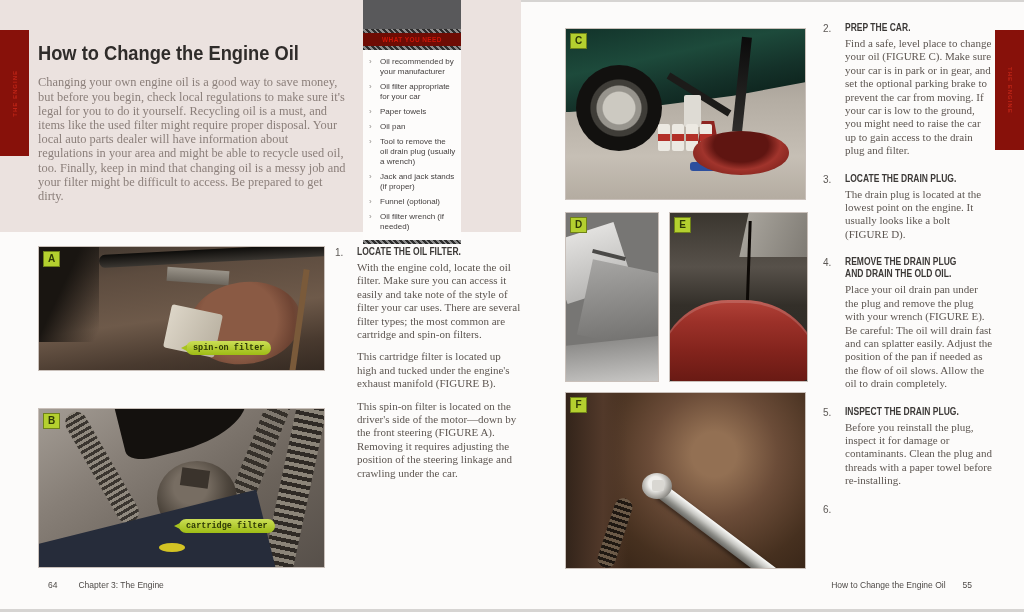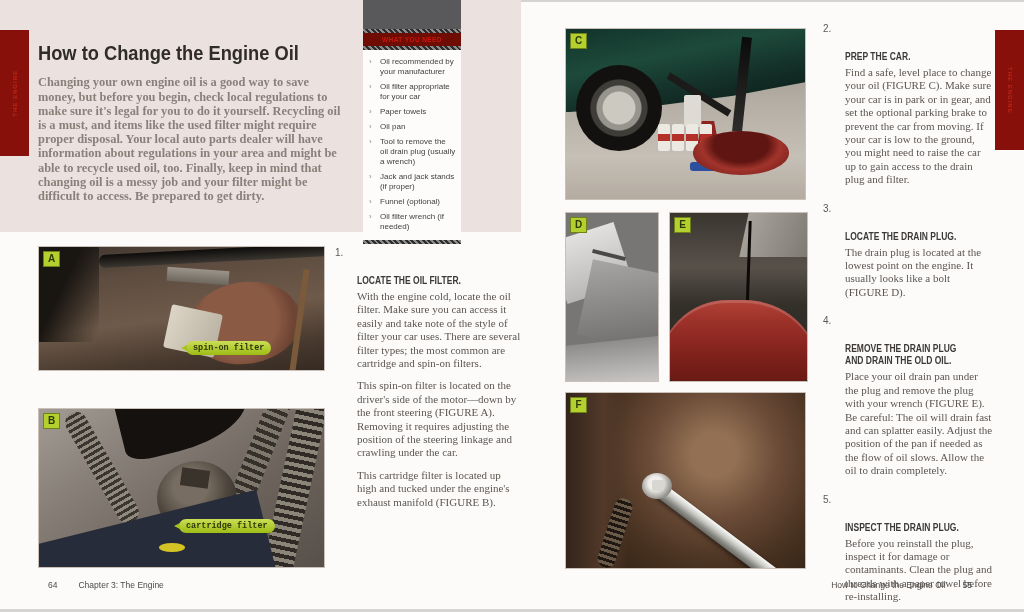--- a/index.html
+++ b/index.html
@@ -12,21 +12,21 @@
   .intro-band{position:absolute;left:0;top:0;width:521px;height:232px;background:#ebe2df;}
   .side-tab{position:absolute;width:29px;background:#87110a;display:flex;align-items:center;justify-content:center;}
   .side-tab.left{left:0;top:30px;height:126px;}
   .side-tab.right{left:995px;top:30px;height:120px;}
   .side-tab span{writing-mode:vertical-rl;font-size:6px;font-weight:bold;color:#bf2417;letter-spacing:1px;}
   .side-tab.left span{transform:rotate(180deg);}
 
   .page-title{position:absolute;left:38px;top:27px;font-size:21px;font-weight:bold;color:#2f2c2a;
               white-space:nowrap;transform:scaleX(.87);transform-origin:left top;}
   .intro-text{position:absolute;left:38px;top:63px;width:308px;font-family:"Liberation Serif",serif;
-              font-size:12.4px;line-height:14.2px;color:#8b7f7a;font-weight:bold;}
+              font-size:12.4px;line-height:14.2px;color:#8b7f7a;}
 
   
   .wyn{position:absolute;left:363px;top:0;width:98px;}
   .wyn-gray{height:29px;background:#59595b;}
   .hatch{height:4px;background:repeating-linear-gradient(45deg,#2c2c2c 0 2px,#8b8b8b 2px 4px);}
   .wyn-banner{height:13px;background:#6f0c04;color:#cf1508;font-size:6.5px;font-weight:bold;
               text-align:center;line-height:13px;letter-spacing:.4px;}
   .wyn-list{background:#fdfcfb;list-style:none;margin:0;padding:7px 5px 6px 6px;}
   .wyn-list li{position:relative;padding-left:11px;font-size:8px;line-height:10px;color:#454140;margin-bottom:5px;}
   .wyn-list li:last-child{margin-bottom:2px;}
@@ -118,21 +118,21 @@
   .pf-wrench{left:92px;top:88px;width:195px;height:15px;transform:rotate(37deg);transform-origin:left center;
     background:linear-gradient(180deg,#fafaf8 0%,#c9c9c5 40%,#8a8a85 75%,#6a6a66 100%);
     border-radius:7px;box-shadow:0 2px 4px rgba(0,0,0,.5);}
 
   
   .steps-col{position:absolute;}
   .col-left{left:335px;top:246px;width:187px;}
   .col-right{left:823px;top:22px;width:170px;}
   .step{display:flex;margin-bottom:15px;}
   .step-num{width:22px;flex:none;font-size:10px;color:#5c5855;padding-top:1px;}
-  .step-body{flex:1;margin-top:29px;}
+  .step-body{flex:1;}
   .step-heading{font-size:10px;font-weight:bold;color:#3b3836;transform:scaleX(.85);
                 transform-origin:left top;margin-bottom:3px;line-height:12px;}
   .step-body p{margin:0 0 9px 0;font-family:"Liberation Serif",serif;font-size:11px;
                line-height:13.4px;color:#5d5651;}
   .step-body p:last-child{margin-bottom:0;}
 
   
   .footer{position:absolute;top:580px;font-size:8.5px;color:#4e4a47;display:flex;}
   .footer-left{left:48px;gap:21px;}
   .footer-right{right:52px;gap:17px;}
@@ -193,22 +193,22 @@
   <div class="badge">B</div>
   <div class="pill" style="left:140px;top:110px;">cartridge filter</div>
 </div>
 
 <div class="steps-col col-left">
   <div class="step">
     <div class="step-num">1.</div>
     <div class="step-body">
       <div class="step-heading">LOCATE THE OIL FILTER.</div>
       <p>With the engine cold, locate the oil filter. Make sure you can access it easily and take note of the style of filter your car uses. There are several filter types; the most common are cartridge and spin-on filters.</p>
+      <p>This cartridge filter is located up high and tucked under the engine's exhaust manifold (FIGURE B).</p>
       <p>This spin-on filter is located on the driver's side of the motor—down by the front steering (FIGURE A). Removing it requires adjusting the position of the steering linkage and crawling under the car.</p>
-      <p>This cartridge filter is located up high and tucked under the engine's exhaust manifold (FIGURE B).</p>
     </div>
   </div>
 </div>
 
 <div class="footer footer-left">
   <span>64</span>
   <span>Chapter 3: The Engine</span>
 </div>
 
 <div class="photo photo-c">

